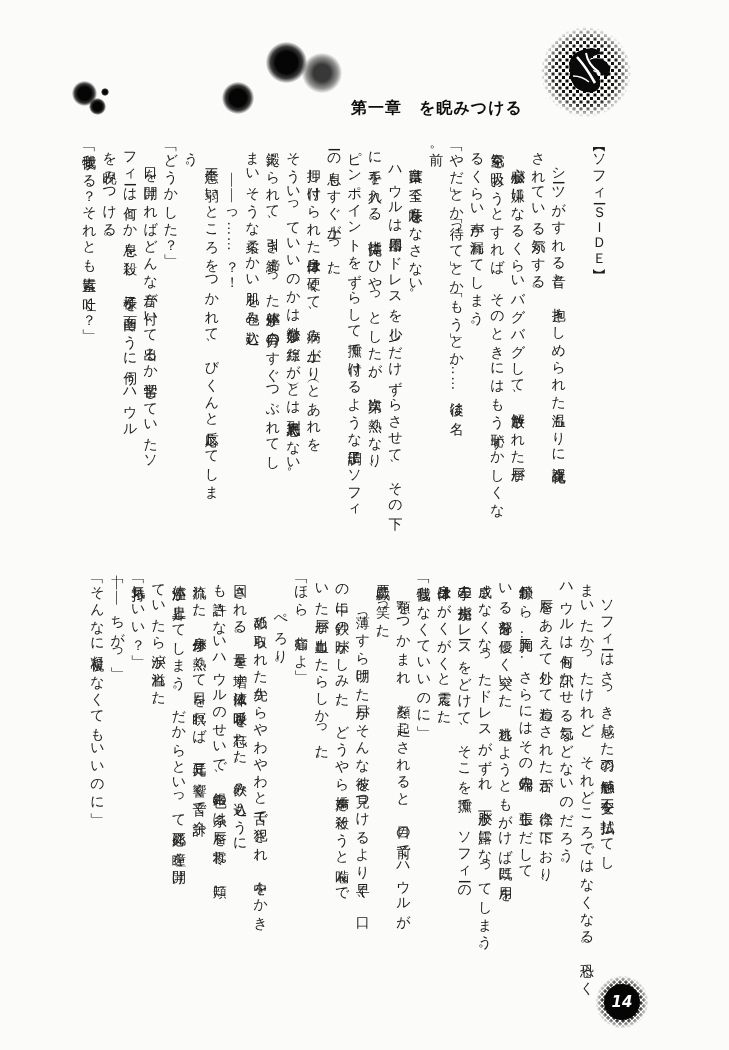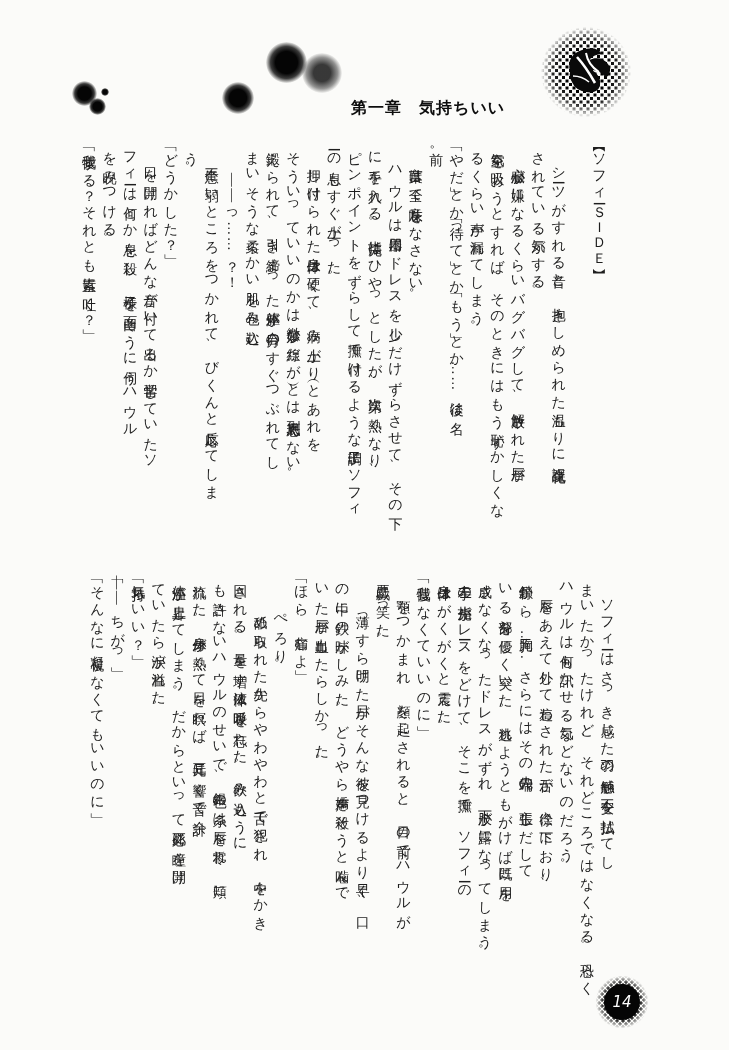--- a/index.html
+++ b/index.html
@@ -72,21 +72,21 @@
     -webkit-mask-image:radial-gradient(circle,#000 30%,rgba(0,0,0,.8) 52%,rgba(0,0,0,0) 72%);
     mask-image:radial-gradient(circle,#000 30%,rgba(0,0,0,.8) 52%,rgba(0,0,0,0) 72%);
   }
   .badge-core{
     position:absolute;left:604px;top:984px;width:36px;height:36px;
     background:#050505;border-radius:50%;
     display:flex;align-items:center;justify-content:center;
   }
   .badge-core span{
     font-family:"DejaVu Sans", sans-serif;
-    font-weight:normal;font-style:italic;font-size:15px;color:#ffffff;
+    font-weight:bold;font-style:italic;font-size:15px;color:#ffffff;
   }
 </style>
 </head>
 <body>
 
 <div class="page">
 
   <div class="dot dot-soft" id="dot-cluster-a"></div>
   <div class="dot dot-soft" id="dot-cluster-b"></div>
   <div class="dot dot-soft" id="dot-cluster-c"></div>
@@ -95,21 +95,21 @@
   <div class="dot dot-gray" id="dot-fade"></div>
 
   <div class="emblem"></div>
   <svg class="emblem-art" width="60" height="58" viewBox="0 0 60 58">
     <path d="M14 30 Q10 13 26 8 Q40 3 46 12 Q38 12 33 18 Q45 13 52 22 Q57 29 50 36 Q44 28 36 28 Q46 34 44 44 Q41 52 30 50 Q19 48 16 40 Q13 35 14 30 Z" fill="#0a0a0a"></path>
     <path d="M21 15 Q30 25 39 41" stroke="#ffffff" stroke-width="2.6" fill="none"></path>
     <path d="M30 11 Q32 23 43 30" stroke="#ffffff" stroke-width="2" fill="none"></path>
     <path d="M17 34 Q26 34 33 40" stroke="#ffffff" stroke-width="1.6" fill="none"></path>
   </svg>
 
-  <div class="chapter-title">第一章　気持ちいい</div>
+  <div class="chapter-title">第一章　を睨みつける</div>
 
   <div class="vblock" id="top-block">
       <div class="col">【ソフィーＳＩＤＥ】</div>
       <div class="col">　シーツがすれる音と、抱きしめられた温もりに誤魔化</div>
       <div class="col">されている気がする。</div>
       <div class="col">　心臓が嫌になるくらいバグバグして、解放された唇が</div>
       <div class="col">空気を吸おうとすれば、そのときにはもう恥ずかしくな</div>
       <div class="col">るくらい声が漏れてしまう。</div>
       <div class="col">「やだ」とか「待って」とか「もう」とか……後は名</div>
       <div class="col">前。</div>

